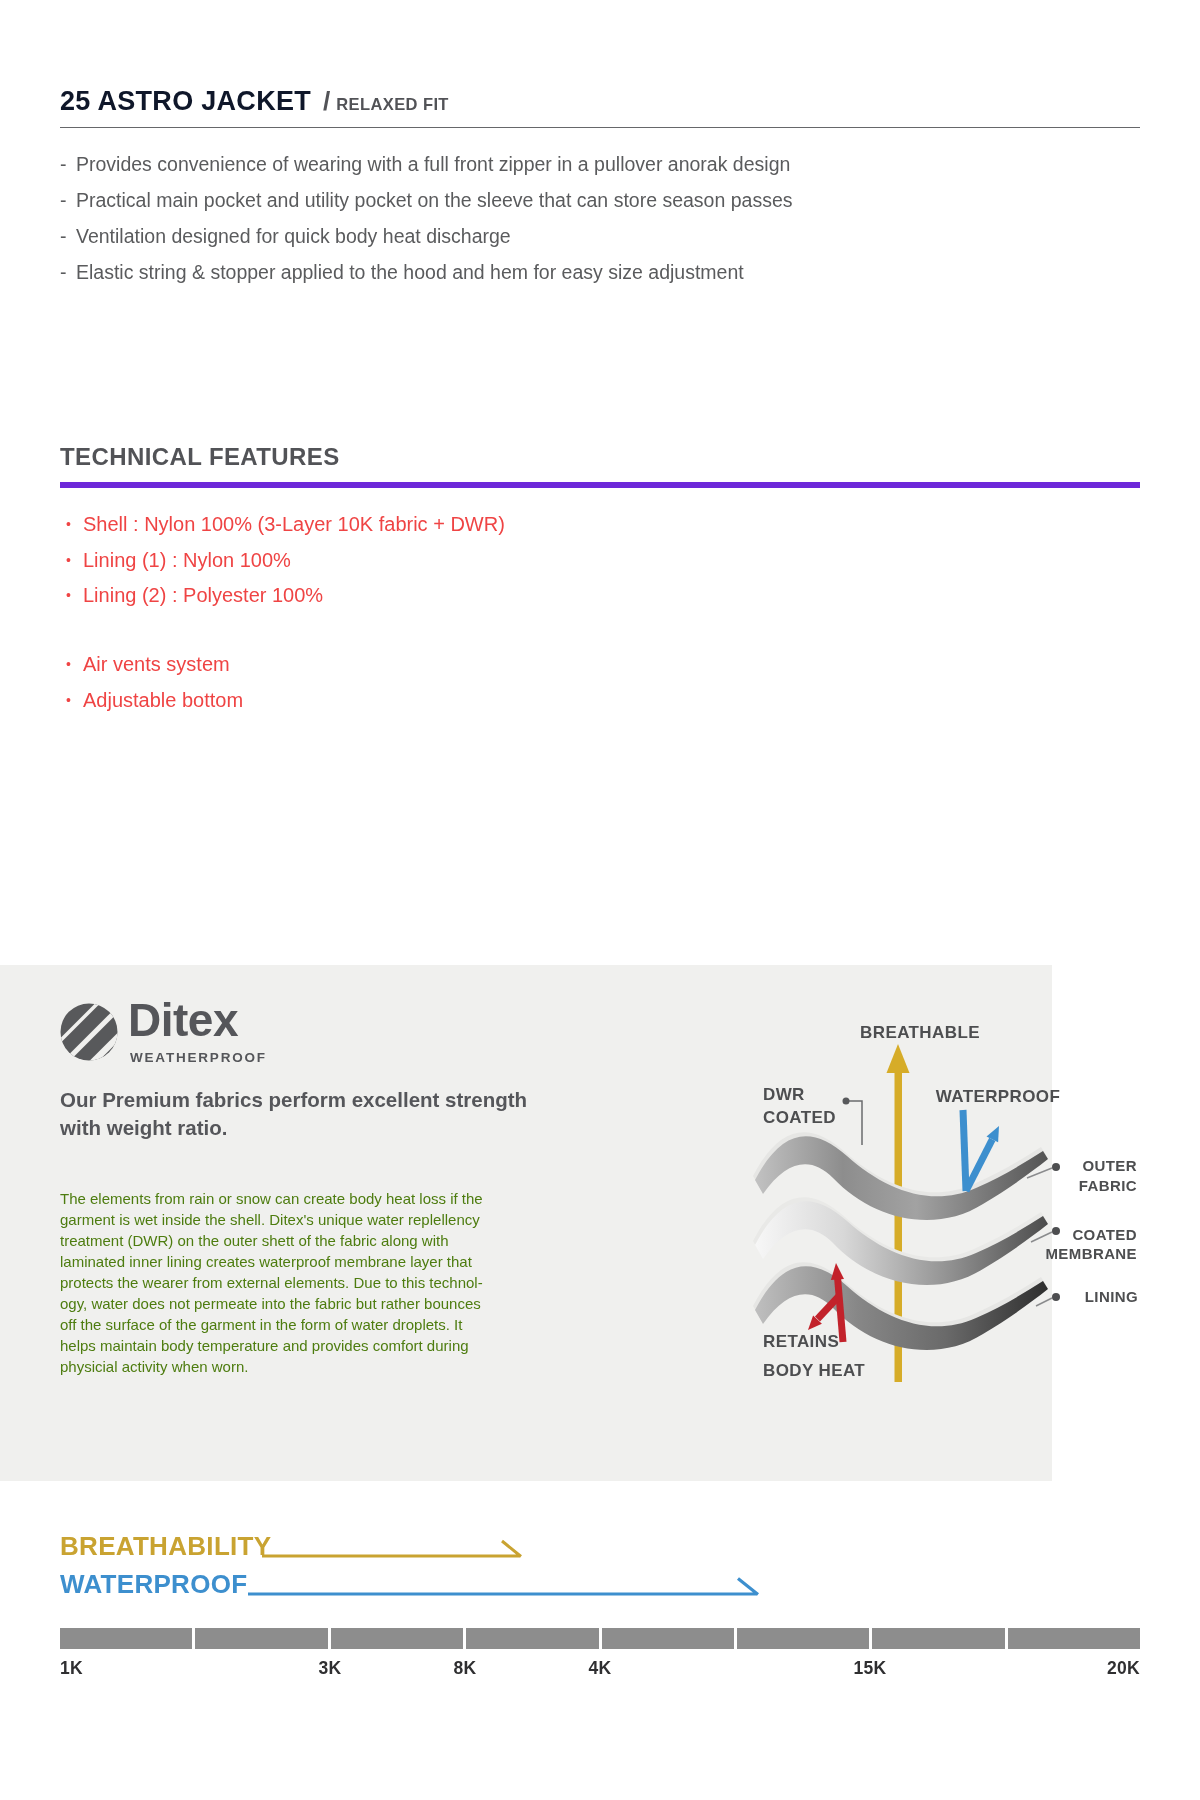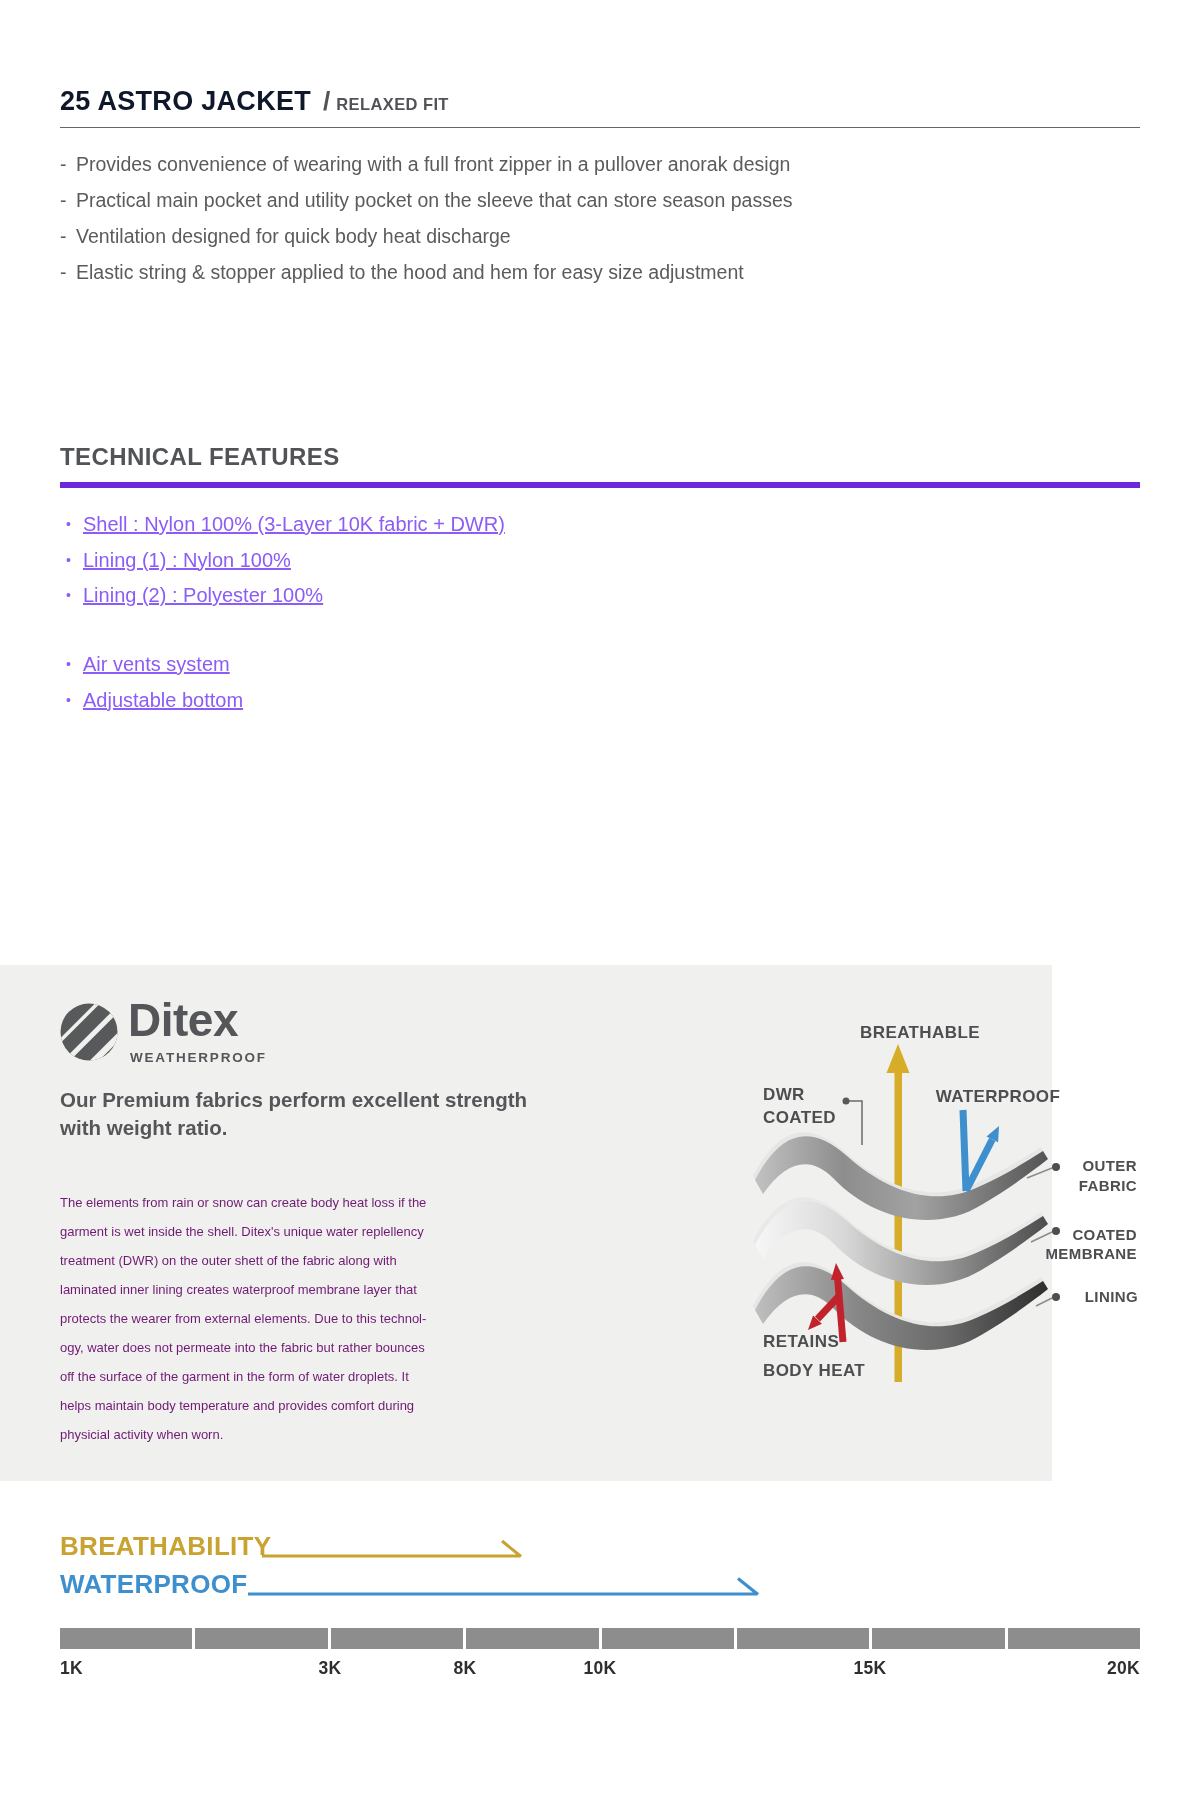--- a/index.html
+++ b/index.html
@@ -20,35 +20,35 @@
   .features li {
     position:relative; padding-left:16px; font-size:19.5px; line-height:36px;
     color:#5a5b5d; white-space:pre-line;
   }
   .features li::before { content:"-"; position:absolute; left:0; top:0; }
 
   
   .tech-heading { left:60px; top:443px; width:1080px; padding-bottom:11px; border-bottom:6px solid #6d28d9;
     font-size:24px; font-weight:bold; color:#525357; letter-spacing:0.4px; }
   ul.dotlist { list-style:none; margin:0; padding:0; }
-  ul.dotlist li { position:relative; padding-left:23px; font-size:20px; line-height:35.5px; color:#8b5cf6;text-decoration:underline; }
+  ul.dotlist li { position:relative; padding-left:23px; font-size:20px; line-height:35.5px; color:#ef4444; }
   ul.dotlist li::before { content:"\2022"; position:absolute; left:6px; top:0; font-size:14px; line-height:35.5px; }
   .materials { left:60px; top:507px; width:700px; }
   .details-left { left:60px; top:647px; width:440px; }
   .details-right { left:550px; top:647px; width:520px; }
 
   
   .ditex-band { left:0; top:965px; width:1052px; height:516px; background:#f0f0ee; }
   .ditex-band .logo-mark { left:60px; top:38px; width:58px; height:58px; }
   .brand { left:128px; top:28px; font-size:46px; font-weight:bold; color:#55565a; letter-spacing:-0.5px; }
   .brand-sub { left:130px; top:85px; font-size:13.5px; font-weight:bold; color:#55565a; letter-spacing:1.8px; }
   .ditex-headline { left:60px; top:121px; width:600px; font-size:20.5px; font-weight:bold;
     color:#55565a; line-height:28px; white-space:pre-line; }
-  .ditex-body { left:60px; top:223px; width:600px; font-size:13px; line-height:29px;
-    color:#701a75; white-space:pre-line; }
+  .ditex-body { left:60px; top:223px; width:600px; font-size:15px; line-height:21px;
+    color:#4d7c0f; white-space:pre-line; }
   .diagram { left:640px; top:15px; width:520px; height:460px; }
   .diagram text { font-family:"Liberation Sans", sans-serif; font-weight:bold; fill:#4d4e50; }
   .dlab { font-size:17px; letter-spacing:0.4px; }
   .dlab-sm { font-size:15px; letter-spacing:0.4px; }
 
   
   .scale-word-breath { left:60px; top:1531px; font-size:26px; font-weight:bold; color:#c9a331; letter-spacing:0.3px; }
   .scale-word-water  { left:60px; top:1569px; font-size:26px; font-weight:bold; color:#3d8fce; letter-spacing:0.3px; }
   .scale-lines { left:0; top:1520px; width:1200px; height:100px; }
   .scale-bar { left:60px; top:1628px; width:1080px; height:21px; display:flex; gap:3px; }
@@ -221,17 +221,17 @@
     <div class="seg"></div>
     <div class="seg"></div>
     <div class="seg"></div>
     <div class="seg"></div>
     <div class="seg"></div>
   </div>
 
   <span class="tick tick-0">1K</span>
   <span class="tick tick-1">3K</span>
   <span class="tick tick-2">8K</span>
-  <span class="tick tick-3">10K</span>
+  <span class="tick tick-3">4K</span>
   <span class="tick tick-4">15K</span>
   <span class="tick tick-5">20K</span>
 
 </div>
 
 </body></html>

